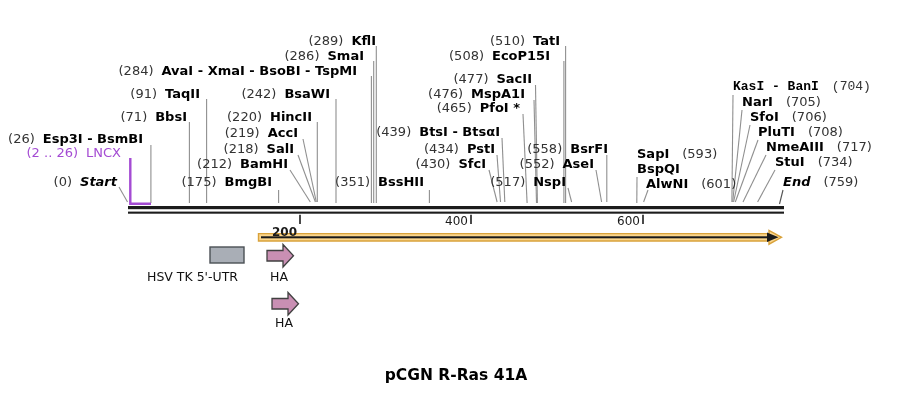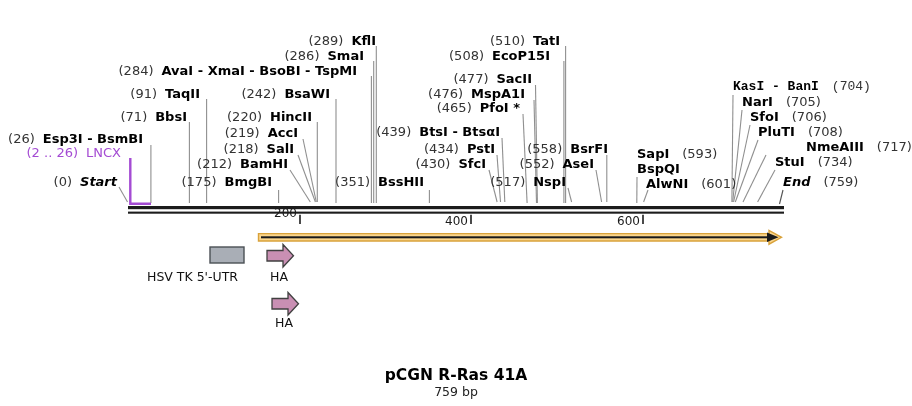--- a/index.html
+++ b/index.html
@@ -122,30 +122,29 @@
       <div class="enz pos-first" style="top: 157px; right: 426px;"><span class="pos">(430)</span><span class="name">SfcI</span></div>
       <div class="enz pos-first" style="top: 157px; right: 318px;"><span class="pos">(552)</span><span class="name">AseI</span></div>
       <div class="enz pos-first" style="top: 175px; right: 346px;"><span class="pos">(517)</span><span class="name">NspI</span></div>
       <div class="enz name-first" style="top: 147px; left: 637px;"><span class="name">SapI</span><span class="pos">(593)</span></div>
       <div class="enz name-first" style="top: 162px; left: 637px;"><span class="name">BspQI</span></div>
       <div class="enz name-first" style="top: 177px; left: 646px;"><span class="name">AlwNI</span><span class="pos">(601)</span></div>
       <div class="enz name-first" style="top: 80px; left: 733px; font-family: Liberation Mono, monospace;"><span class="name">KasI - BanI</span><span class="pos">(704)</span></div>
       <div class="enz name-first" style="top: 95px; left: 742px;"><span class="name">NarI</span><span class="pos">(705)</span></div>
       <div class="enz name-first" style="top: 110px; left: 750px;"><span class="name">SfoI</span><span class="pos">(706)</span></div>
       <div class="enz name-first" style="top: 125px; left: 758px;"><span class="name">PluTI</span><span class="pos">(708)</span></div>
-      <div class="enz name-first" style="top: 140px; left: 766px; margin-left: 40px;"><span class="name">NmeAIII</span><span class="pos">(717)</span></div>
+      <div class="enz name-first" style="top: 140px; left: 766px;"><span class="name">NmeAIII</span><span class="pos">(717)</span></div>
       <div class="enz name-first" style="top: 155px; left: 775px;"><span class="name">StuI</span><span class="pos">(734)</span></div>
       <div class="enz name-first italic" style="top: 175px; left: 783px;"><span class="name">End</span><span class="pos">(759)</span></div>
     </div>
 
   <div id="tick-layer">
-      <div class="tick-num" style="right: 615px; top: 207px;">200</div>
+      <div class="tick-num" style="right: 615px; top: 226px; font-weight: bold;">200</div>
       <div class="tick-num" style="right: 444px; top: 215px;">400</div>
       <div class="tick-num" style="right: 272px; top: 215px; text-align: center;">600</div>
     </div>
 
   <div class="feat-label" style="left:147px;top:270px">HSV TK 5'-UTR</div>
   <div class="feat-label" style="left:270px;top:270px">HA</div>
   <div class="feat-label" style="left:275px;top:316px">HA</div>
 
   <div class="map-title">pCGN R-Ras 41A</div>
-  <div class="map-len">759 bp</div>
 </div>
 
 </body></html>

